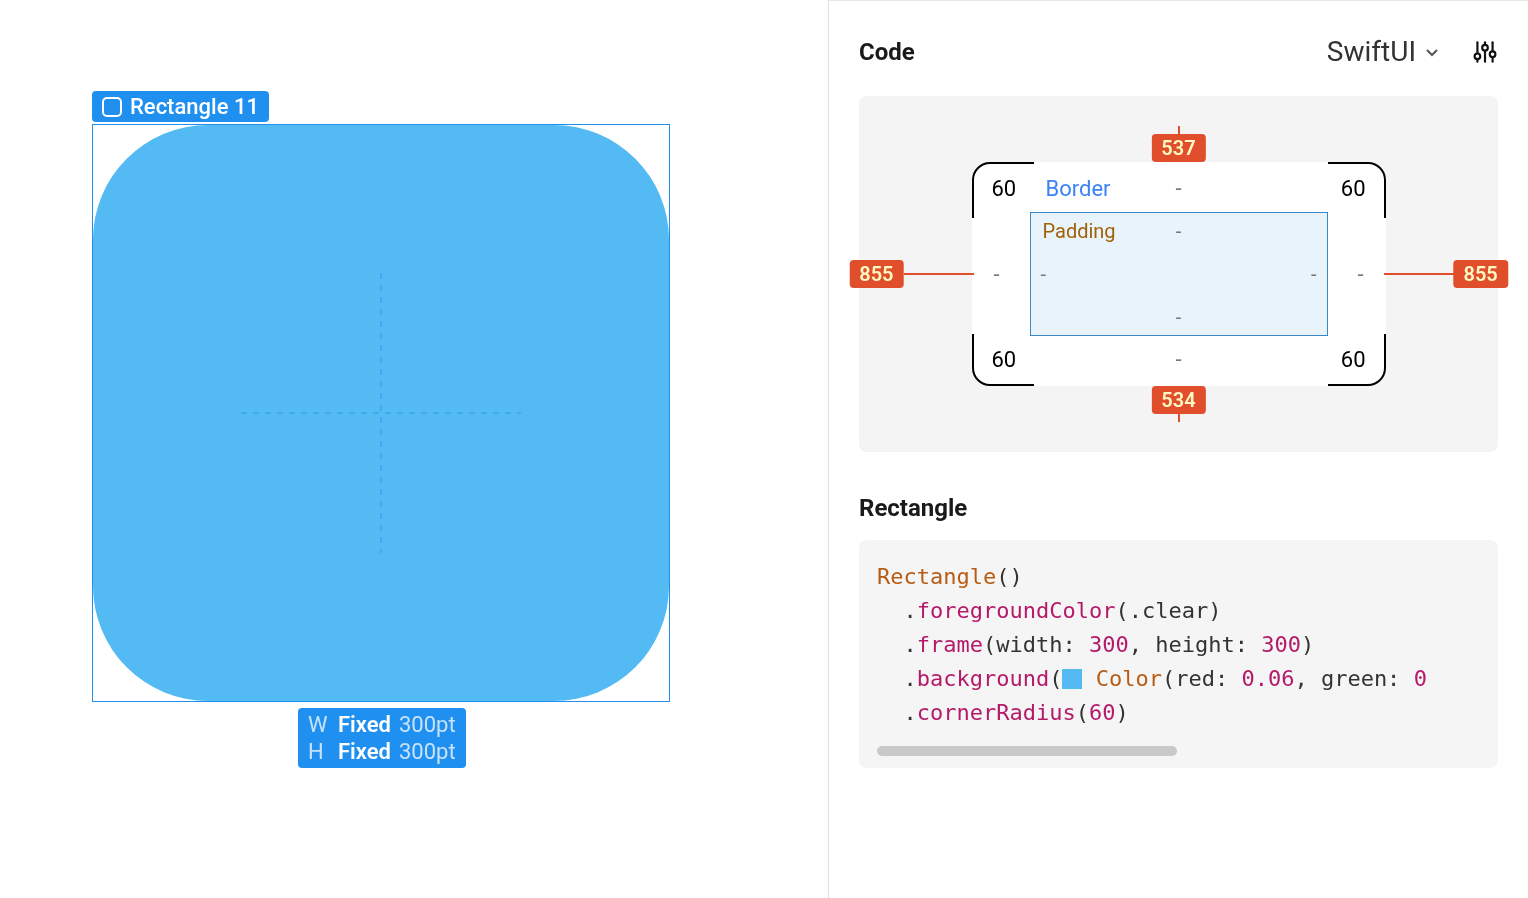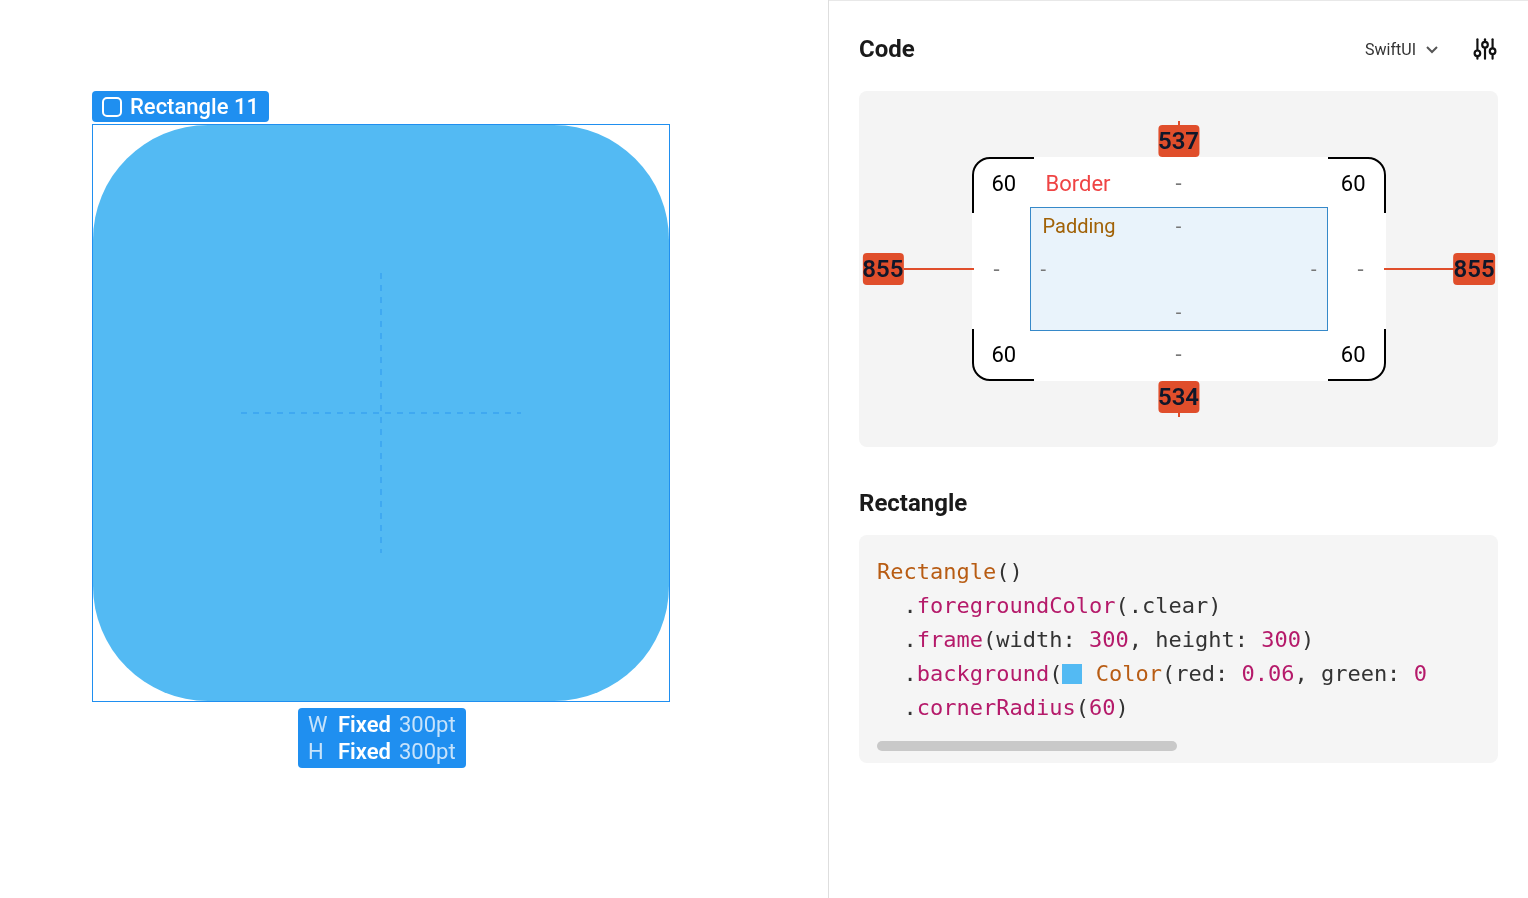--- a/index.html
+++ b/index.html
@@ -45,21 +45,21 @@
     width: 700px; border-left: 1px solid #dedede; background: #fff;
     display:flex; flex-direction:column; padding: 0 0 20px 0;
     overflow: hidden;
   }
   .insp-header {
     display:flex; align-items:center; padding: 34px 30px 28px 30px;
     gap: 16px; border-top: 1px solid #e8e8e8;
   }
   .insp-header .title { font-weight: 700; font-size: 24px; }
   .insp-header .spacer { flex:1; }
-  .framework-select { display:flex; align-items:center; gap:8px; font-size:16px; color:#333; cursor:pointer; }
+  .framework-select { display:flex; align-items:center; gap:8px; font-size:28px; color:#333; cursor:pointer; }
   .chevron-down { width:16px; height:16px; }
   .settings-icon { width:26px; height:26px; color:#111; margin-left:16px; cursor:pointer;}
 
   
   .box-model-wrap {
     margin: 0 30px 24px 30px; background: #f4f4f4; border-radius: 8px;
     padding: 28px 0; position: relative;
   }
   .box-model {
     position: relative; width: 414px; height: 224px; margin: 38px auto;
@@ -69,21 +69,21 @@
   .bm-corner-gap-tl, .bm-corner-gap-tr, .bm-corner-gap-bl, .bm-corner-gap-br {
     position:absolute; width:80px; height:2px; background:#fff;
   }
   .bm-corner-gap-tl { top:-2px; left:60px; width: 294px;}
   .bm-corner-gap-bl { bottom:-2px; left:60px; width: 294px;}
   .bm-side-gap-l, .bm-side-gap-r {
     position:absolute; width:2px; background:#fff;
   }
   .bm-side-gap-l { left:-2px; top:54px; height:116px;}
   .bm-side-gap-r { right:-2px; top:54px; height:116px;}
-  .bm-label { position:absolute; color:#ef4444; }
+  .bm-label { position:absolute; color:#3b82f6; }
   .bm-label.border { top:12px; left:72px; }
   .bm-val { position:absolute; color:#000; }
   .bm-val.top-left { top:12px; left:18px; }
   .bm-val.top-right { top:12px; right:18px; }
   .bm-val.bottom-left { bottom:12px; left:18px; }
   .bm-val.bottom-right { bottom:12px; right:18px; }
   .bm-dash { position:absolute; color:#777; }
   .bm-dash.top-c { top:12px; left:50%; transform:translateX(-50%);}
   .bm-dash.bot-c { bottom:12px; left:50%; transform:translateX(-50%);}
   .bm-dash.ml { top:50%; left:20px; transform:translateY(-50%);}
@@ -100,22 +100,22 @@
   .padding-box .pd.b { bottom:6px; left:50%; transform:translateX(-50%);}
   .padding-box .pd.l { top:50%; left:10px; transform:translateY(-50%);}
   .padding-box .pd.r { top:50%; right:10px; transform:translateY(-50%);}
 
   .size-box {
     position:absolute; left:50%; top:50%; transform:translate(-50%,-50%);
     border: 2px dashed #000; padding: 8px 20px; font-size:22px;
   }
 
   .spacing-badge {
-    position:absolute; background:#e04e2b; color:#0f172a; font-weight:600;
-    border-radius:4px; padding:2px 0; font-size:24px;
+    position:absolute; background:#e04e2b; color:#fef9c3; font-weight:600;
+    border-radius:4px; padding:2px 10px; font-size:20px;
   }
   .spacing-line { position:absolute; background:#e04e2b; }
   .sb-top { top:-2px; left:50%; transform:translate(-50%, -100%); }
   .sl-top { top:-2px; left:50%; width:2px; height:36px; transform:translate(-50%,-100%);}
   .sb-bot { bottom:-2px; left:50%; transform:translate(-50%, 100%); }
   .sl-bot { bottom:-2px; left:50%; width:2px; height:36px; transform:translate(-50%,100%);}
   .sb-left { top:50%; left:-70px; transform:translate(-100%,-50%);}
   .sl-left { top:50%; left:0; height:2px; width:70px; transform:translate(-100%,-50%);}
   .sb-right { top:50%; right:-70px; transform:translate(100%,-50%);}
   .sl-right { top:50%; right:0; height:2px; width:70px; transform:translate(100%,-50%);}

